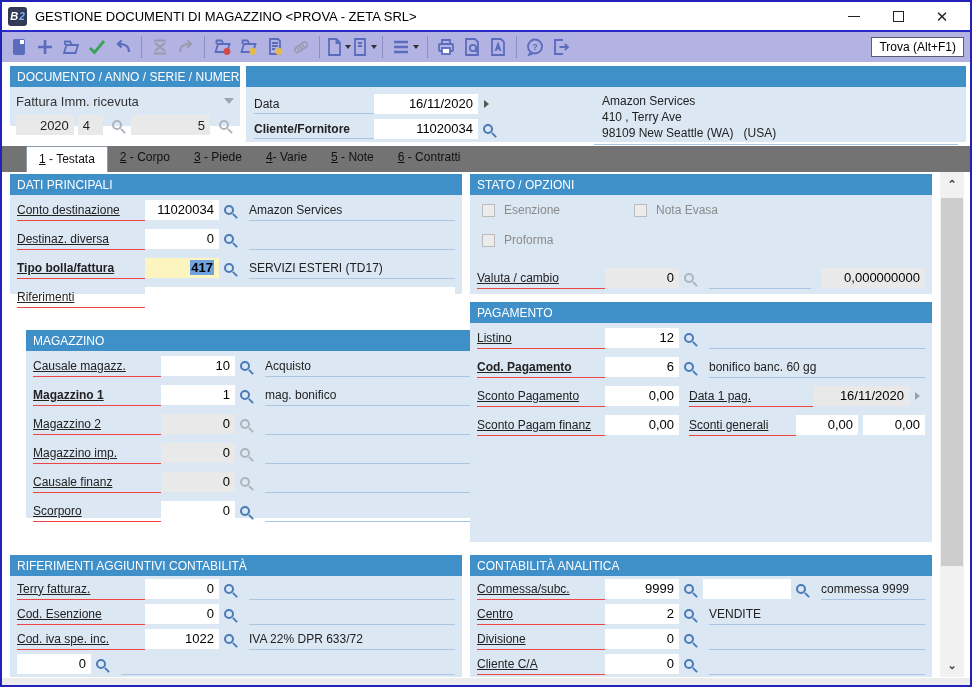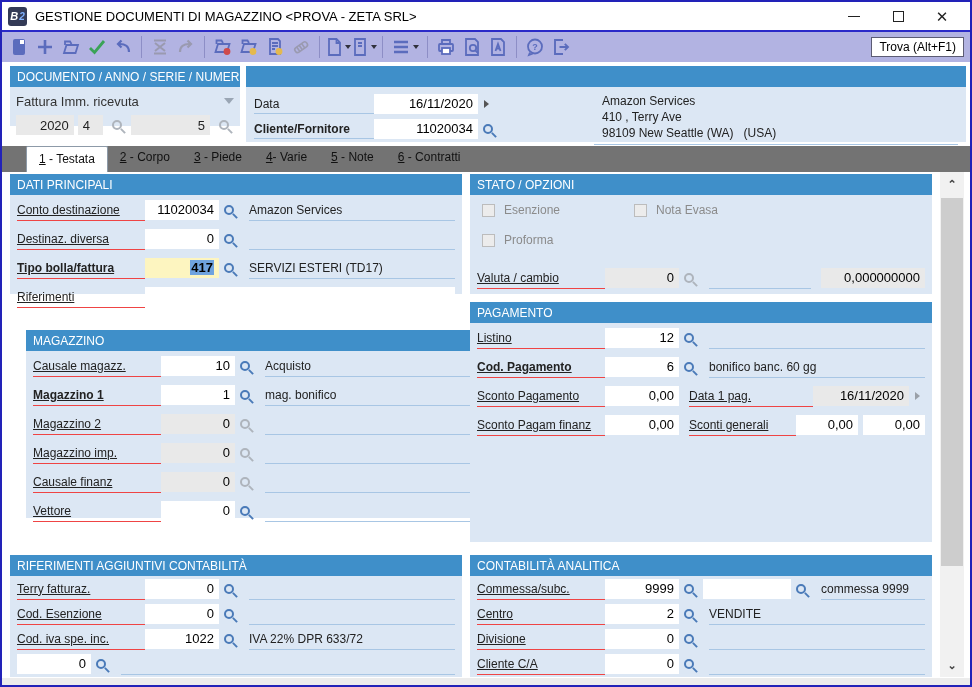--- a/index.html
+++ b/index.html
@@ -388,21 +388,21 @@
       </div>
       <div class="prow">
         <span class="lbl">Causale finanz</span>
         <div class="fld num dis">0</div>
         <span class="lensbox">
             <span class="lens off"></span>
           </span>
         <span class="desc"></span>
       </div>
       <div class="prow">
-        <span class="lbl">Vettore</span>
+        <span class="lbl">Scorporo</span>
         <div class="fld num">0</div>
         <span class="lensbox">
             <span class="lens"></span>
           </span>
         <span class="desc"></span>
       </div>
     </div>
 
     <div class="panel" style="left:468px; top:130px; width:462px; height:240px;">
       <div class="phead">PAGAMENTO</div>

